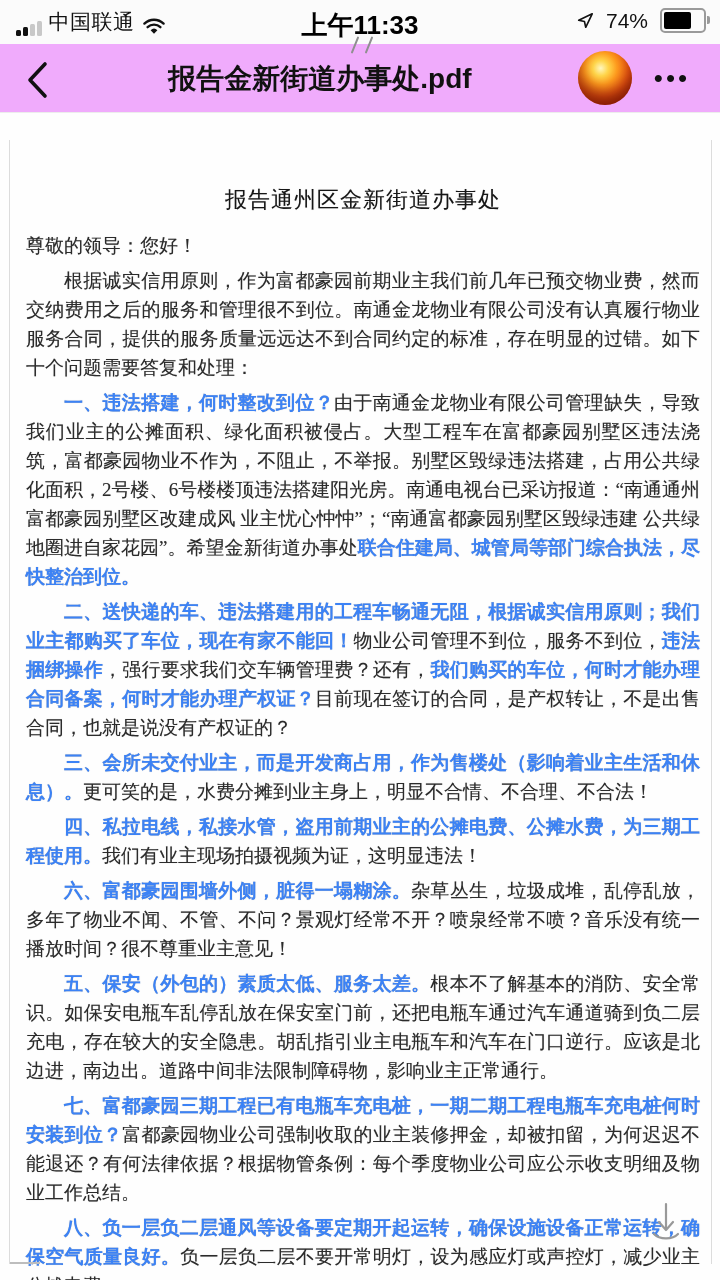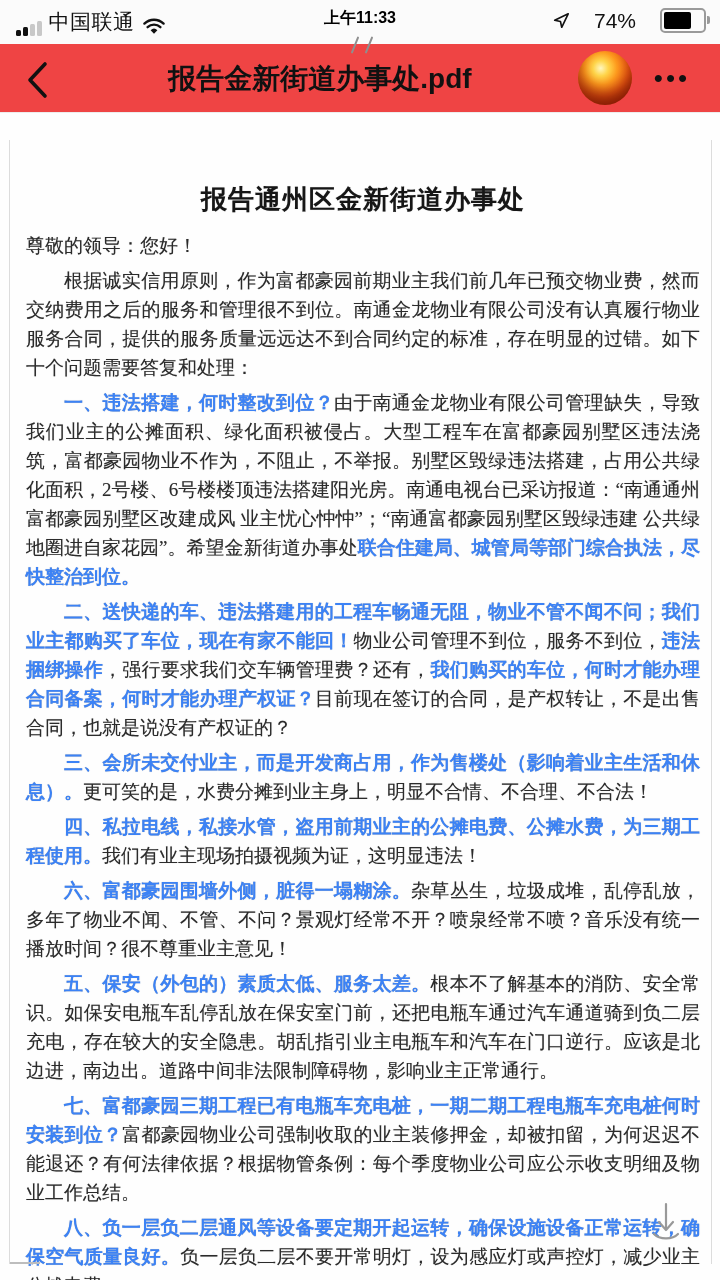--- a/index.html
+++ b/index.html
@@ -11,36 +11,36 @@
 
   
   .status-bar{
     position:absolute;top:0;left:0;width:720px;height:44px;
     background:#fbfbfb;
   }
   .sb-left{position:absolute;left:16px;top:8px;display:flex;align-items:flex-end;gap:7px;}
   .sb-carrier{font-size:21px;color:#111;letter-spacing:.5px;}
   .sb-time{
     position:absolute;left:0;right:0;top:8px;text-align:center;
-    font-size:16px;font-weight:700;color:#000;
+    font-size:26px;font-weight:700;color:#000;
   }
-  .sb-right{position:absolute;right:14px;top:8px;display:flex;align-items:center;gap:24px;}
+  .sb-right{position:absolute;right:14px;top:8px;display:flex;align-items:center;gap:12px;}
   .sb-batt-text{font-size:21px;color:#111;}
   .signal{display:flex;align-items:flex-end;gap:2.5px;height:16px;}
   .signal i{display:block;width:4.5px;border-radius:1.5px;background:#111;}
   .signal i.s1{height:6px}.signal i.s2{height:9px}
   .signal i.s3{height:12px;background:#c8c8c8}.signal i.s4{height:15px;background:#c8c8c8}
   .battery{position:relative;width:42px;height:21px;border:2px solid #9a9a9a;border-radius:5px;}
   .battery .fill{position:absolute;left:2px;top:2px;bottom:2px;background:#000;border-radius:2px;}
   .battery .nub{position:absolute;right:-6px;top:6px;width:3px;height:8px;background:#9a9a9a;border-radius:0 2px 2px 0;}
 
   
   .nav-bar{
     position:absolute;top:44px;left:0;width:720px;height:68px;
-    background:#ef4444;border-bottom:1px solid #ededed;
+    background:#f0abfc;border-bottom:1px solid #ededed;
   }
   .back-btn{
     position:absolute;left:14px;top:10px;width:46px;height:48px;
     background:none;border:none;padding:0;cursor:pointer;
   }
   .back-btn svg{display:block;margin:4px auto 0;}
   .nav-title{
     position:absolute;left:120px;right:200px;top:16px;
     text-align:center;font-size:28px;font-weight:700;color:#111;
     white-space:nowrap;overflow:hidden;
@@ -67,21 +67,21 @@
     background:#fefefe;overflow:hidden;cursor:default;
   }
   .doc{
     padding:72px 14px 0 20px;
     font-family:"Liberation Serif","DejaVu Serif",serif;
     color:#2b2b2b;
     font-size:19px;line-height:29px;
     text-shadow:0 0 .7px rgba(70,70,70,.45);
   }
   .doc-title{
-    text-align:center;font-weight:700;font-size:26px;color:#161616;
+    text-align:center;font-weight:400;font-size:22px;color:#161616;
     margin:0 0 17px 0;letter-spacing:1px;
   }
   .doc p.para{margin:6px;text-align:justify;}
   .doc p.para.indent{text-indent:2em;}
   .doc .b{font-weight:700;color:#3b82f6;}
 
   
   .edge{position:absolute;background:#dcdcdc;}
   .edge.left{left:9px;top:140px;width:1px;height:1124px;}
   .edge.right{right:8px;top:140px;width:1px;height:1124px;}
@@ -145,21 +145,21 @@
     <button class="more-btn" aria-label="more">•••</button>
   </div>
 
   <div class="doc-scroll">
     <div class="doc">
       <h1 class="doc-title">报告通州区金新街道办事处</h1>
       <div>
           <p class="para"><span>尊敬的领导：您好！</span></p>
           <p class="para indent"><span>根据诚实信用原则，作为富都豪园前期业主我们前几年已预交物业费，然而交纳费用之后的服务和管理很不到位。南通金龙物业有限公司没有认真履行物业服务合同，提供的服务质量远远达不到合同约定的标准，存在明显的过错。如下十个问题需要答复和处理：</span></p>
           <p class="para indent"><span class="b">一、违法搭建，何时整改到位？</span><span>由于南通金龙物业有限公司管理缺失，导致我们业主的公摊面积、绿化面积被侵占。大型工程车在富都豪园别墅区违法浇筑，富都豪园物业不作为，不阻止，不举报。别墅区毁绿违法搭建，占用公共绿化面积，2号楼、6号楼楼顶违法搭建阳光房。南通电视台已采访报道：“南通通州富都豪园别墅区改建成风 业主忧心忡忡”；“南通富都豪园别墅区毁绿违建 公共绿地圈进自家花园”。希望金新街道办事处</span><span class="b">联合住建局、城管局等部门综合执法，尽快整治到位。</span></p>
-          <p class="para indent"><span class="b">二、送快递的车、违法搭建用的工程车畅通无阻，物业不管不闻不问；我们业主都购买了车位，现在有家不能回！</span><span>物业公司管理不到位，服务不到位，</span><span class="b">违法捆绑操作</span><span>，强行要求我们交车辆管理费？还有，</span><span class="b">我们购买的车位，何时才能办理合同备案，何时才能办理产权证？</span><span>目前现在签订的合同，是产权转让，不是出售合同，也就是说没有产权证的？</span></p>
+          <p class="para indent"><span class="b">二、送快递的车、违法搭建用的工程车畅通无阻，根据诚实信用原则；我们业主都购买了车位，现在有家不能回！</span><span>物业公司管理不到位，服务不到位，</span><span class="b">违法捆绑操作</span><span>，强行要求我们交车辆管理费？还有，</span><span class="b">我们购买的车位，何时才能办理合同备案，何时才能办理产权证？</span><span>目前现在签订的合同，是产权转让，不是出售合同，也就是说没有产权证的？</span></p>
           <p class="para indent"><span class="b">三、会所未交付业主，而是开发商占用，作为售楼处（影响着业主生活和休息）。</span><span>更可笑的是，水费分摊到业主身上，明显不合情、不合理、不合法！</span></p>
           <p class="para indent"><span class="b">四、私拉电线，私接水管，盗用前期业主的公摊电费、公摊水费，为三期工程使用。</span><span>我们有业主现场拍摄视频为证，这明显违法！</span></p>
           <p class="para indent"><span class="b">六、富都豪园围墙外侧，脏得一塌糊涂。</span><span>杂草丛生，垃圾成堆，乱停乱放，多年了物业不闻、不管、不问？景观灯经常不开？喷泉经常不喷？音乐没有统一播放时间？很不尊重业主意见！</span></p>
           <p class="para indent"><span class="b">五、保安（外包的）素质太低、服务太差。</span><span>根本不了解基本的消防、安全常识。如保安电瓶车乱停乱放在保安室门前，还把电瓶车通过汽车通道骑到负二层充电，存在较大的安全隐患。胡乱指引业主电瓶车和汽车在门口逆行。应该是北边进，南边出。道路中间非法限制障碍物，影响业主正常通行。</span></p>
           <p class="para indent"><span class="b">七、富都豪园三期工程已有电瓶车充电桩，一期二期工程电瓶车充电桩何时安装到位？</span><span>富都豪园物业公司强制收取的业主装修押金，却被扣留，为何迟迟不能退还？有何法律依据？根据物管条例：每个季度物业公司应公示收支明细及物业工作总结。</span></p>
           <p class="para indent"><span class="b">八、负一层负二层通风等设备要定期开起运转，确保设施设备正常运转，确保空气质量良好。</span><span>负一层负二层不要开常明灯，设为感应灯或声控灯，减少业主公摊电费。</span></p>
           <p class="para indent"><span class="b">九、小区养狗涉及卫生、安全等多方面的问题，</span><span>物业公司有责任排除这方面的隐患，应该进行有效管理。</span></p>
         </div>
 
     </div>

